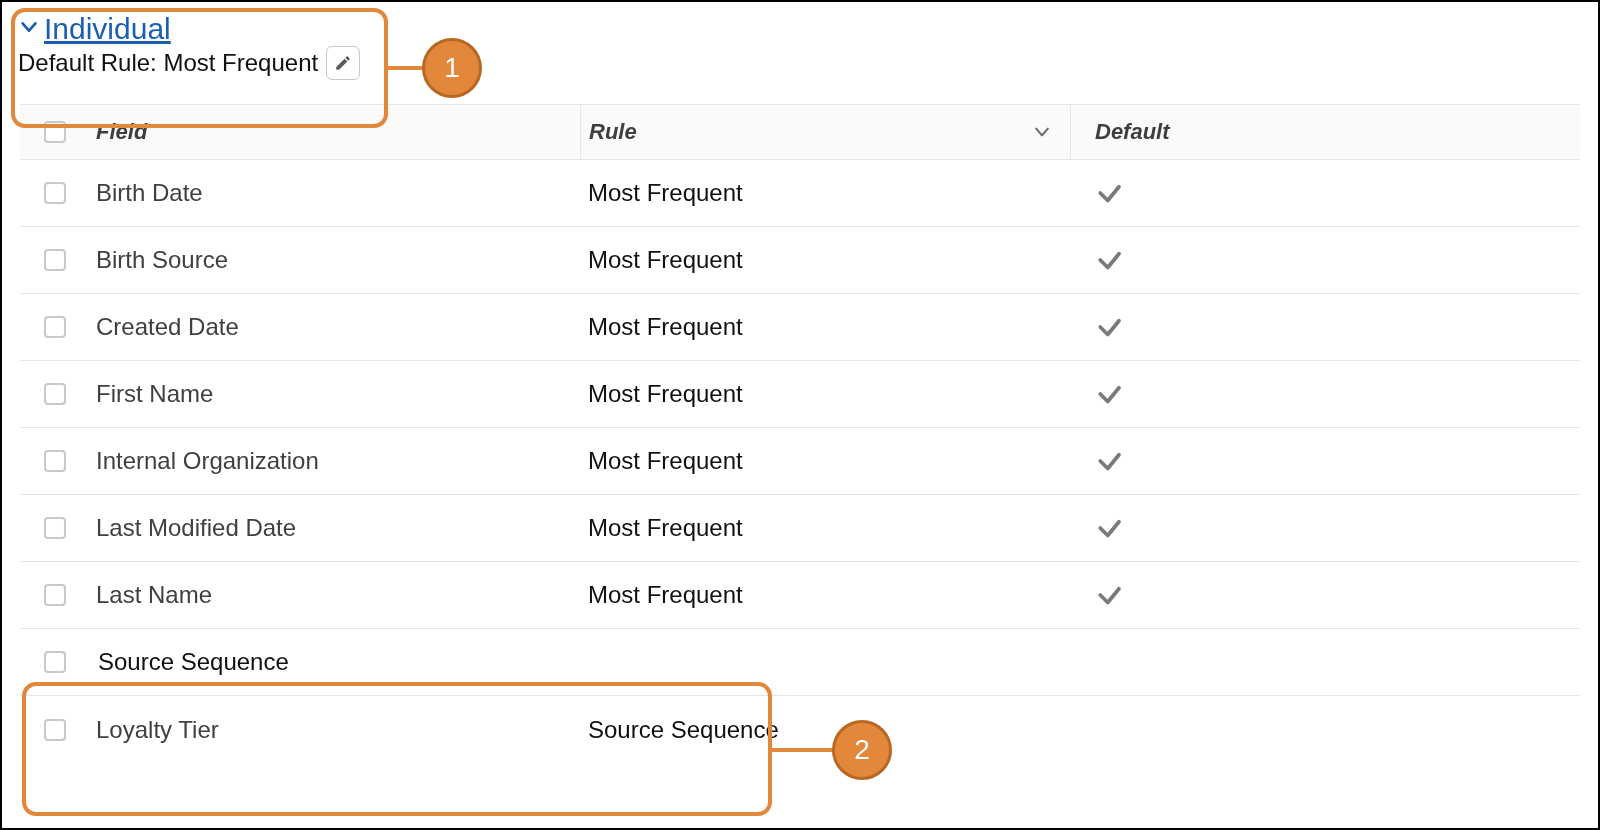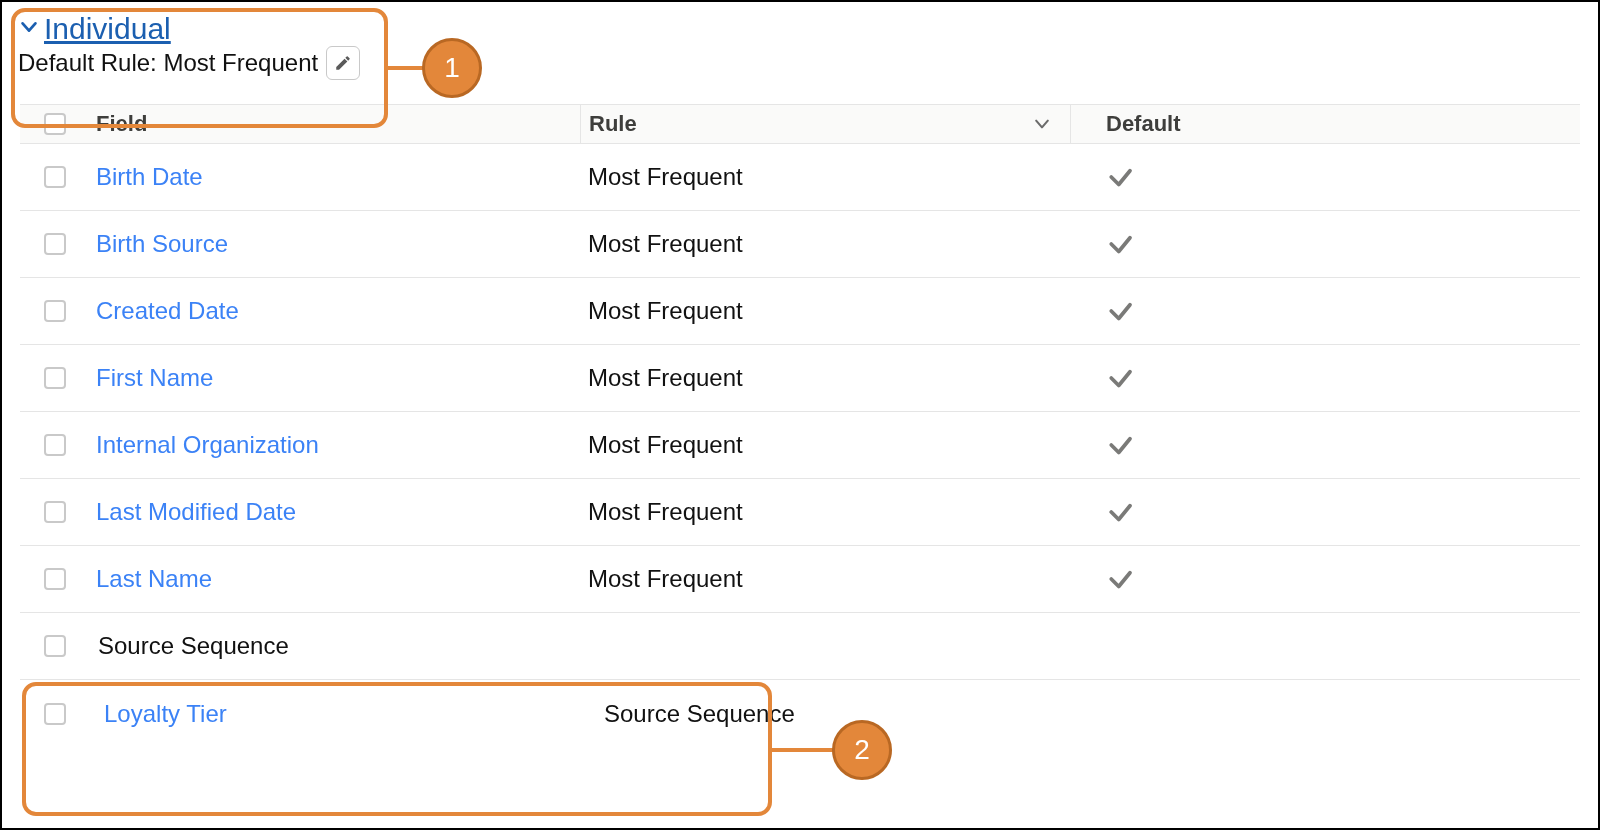--- a/index.html
+++ b/index.html
@@ -51,57 +51,58 @@
   
   .table-wrap {
     margin: 16px 18px 0 18px;
   }
   .thead {
     display: flex;
     align-items: stretch;
     background: #fafaf9;
     border-top: 1px solid #e5e5e5;
     border-bottom: 1px solid #e5e5e5;
-    height: 40px;
+    height: 56px;
+    font-style: italic;
   }
   .th, .td { display: flex; align-items: center; }
   .col-check { width: 70px; justify-content: center; }
   .col-field { width: 490px; padding-left: 6px; }
   .col-rule  { width: 490px; padding-left: 8px; border-left: 1px solid #e5e5e5; }
-  .col-default { flex: 1; padding-left: 35px; border-left: 1px solid #e5e5e5; }
+  .col-default { flex: 1; padding-left: 24px; border-left: 1px solid #e5e5e5; }
   .thead .th {
     font-size: 22px;
     font-weight: 700;
     color: #3e3e3c;
     position: relative;
   }
   .col-rule-inner {
     display:flex; align-items:center; justify-content:space-between; width:100%; padding-right:18px;
   }
   .sort-chev svg { display:block; }
 
   .tbody .row {
     display: flex;
     align-items: center;
     height: 67px;
     border-bottom: 1px solid #e5e5e5;
   }
-  .tbody .row:last-child { border-bottom: none; gap: 8px; }
+  .tbody .row:last-child { border-bottom: none; }
   .tbody .td.col-rule, .tbody .td.col-default { border-left: none; }
 
   .checkbox {
     width: 22px; height: 22px;
     border: 2px solid #c9c9c9;
     border-radius: 4px;
     background: #fff;
     cursor: pointer;
   }
   .field-link {
     font-size: 24px;
-    color: #3b82f6;
+    color: #404040;
     cursor: pointer;
   }
   .rule-text {
     font-size: 24px;
     color: #111;
   }
   .check-icon svg { display:block; }
 
   
   .callout-box {

